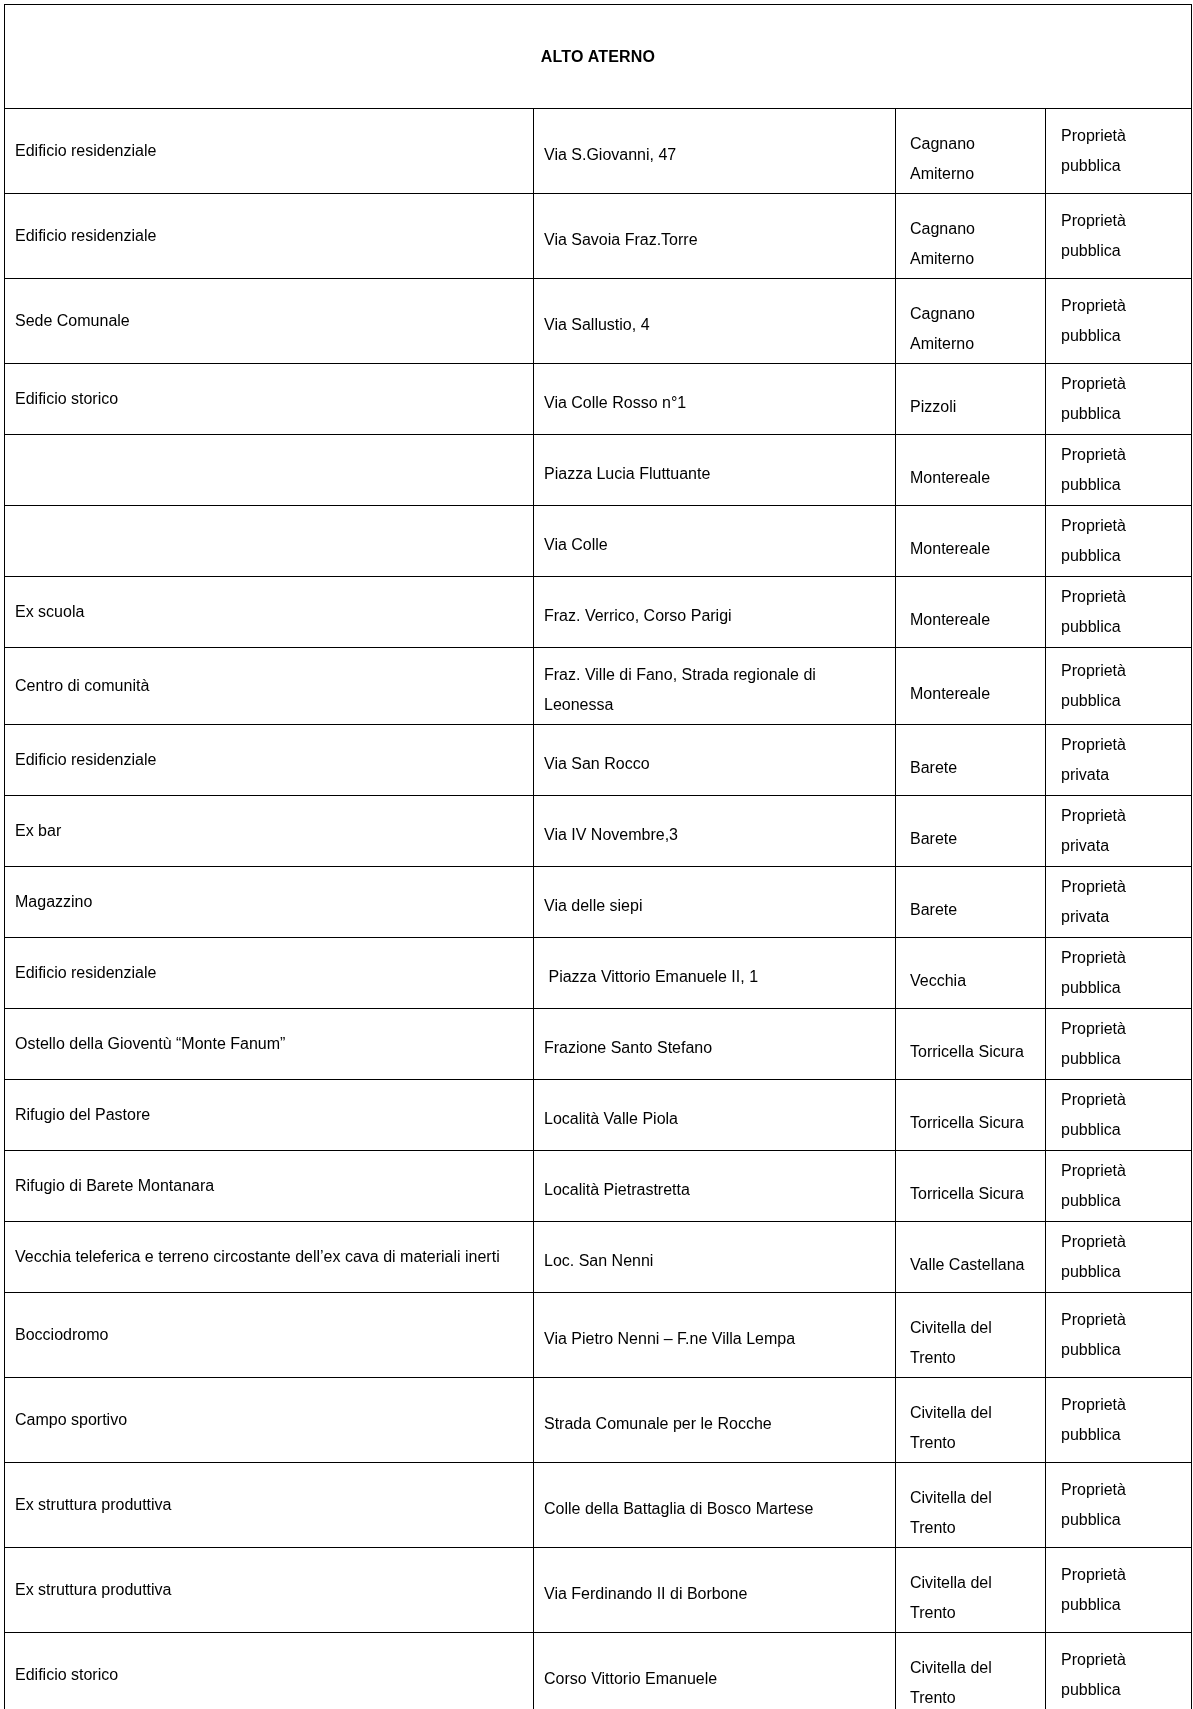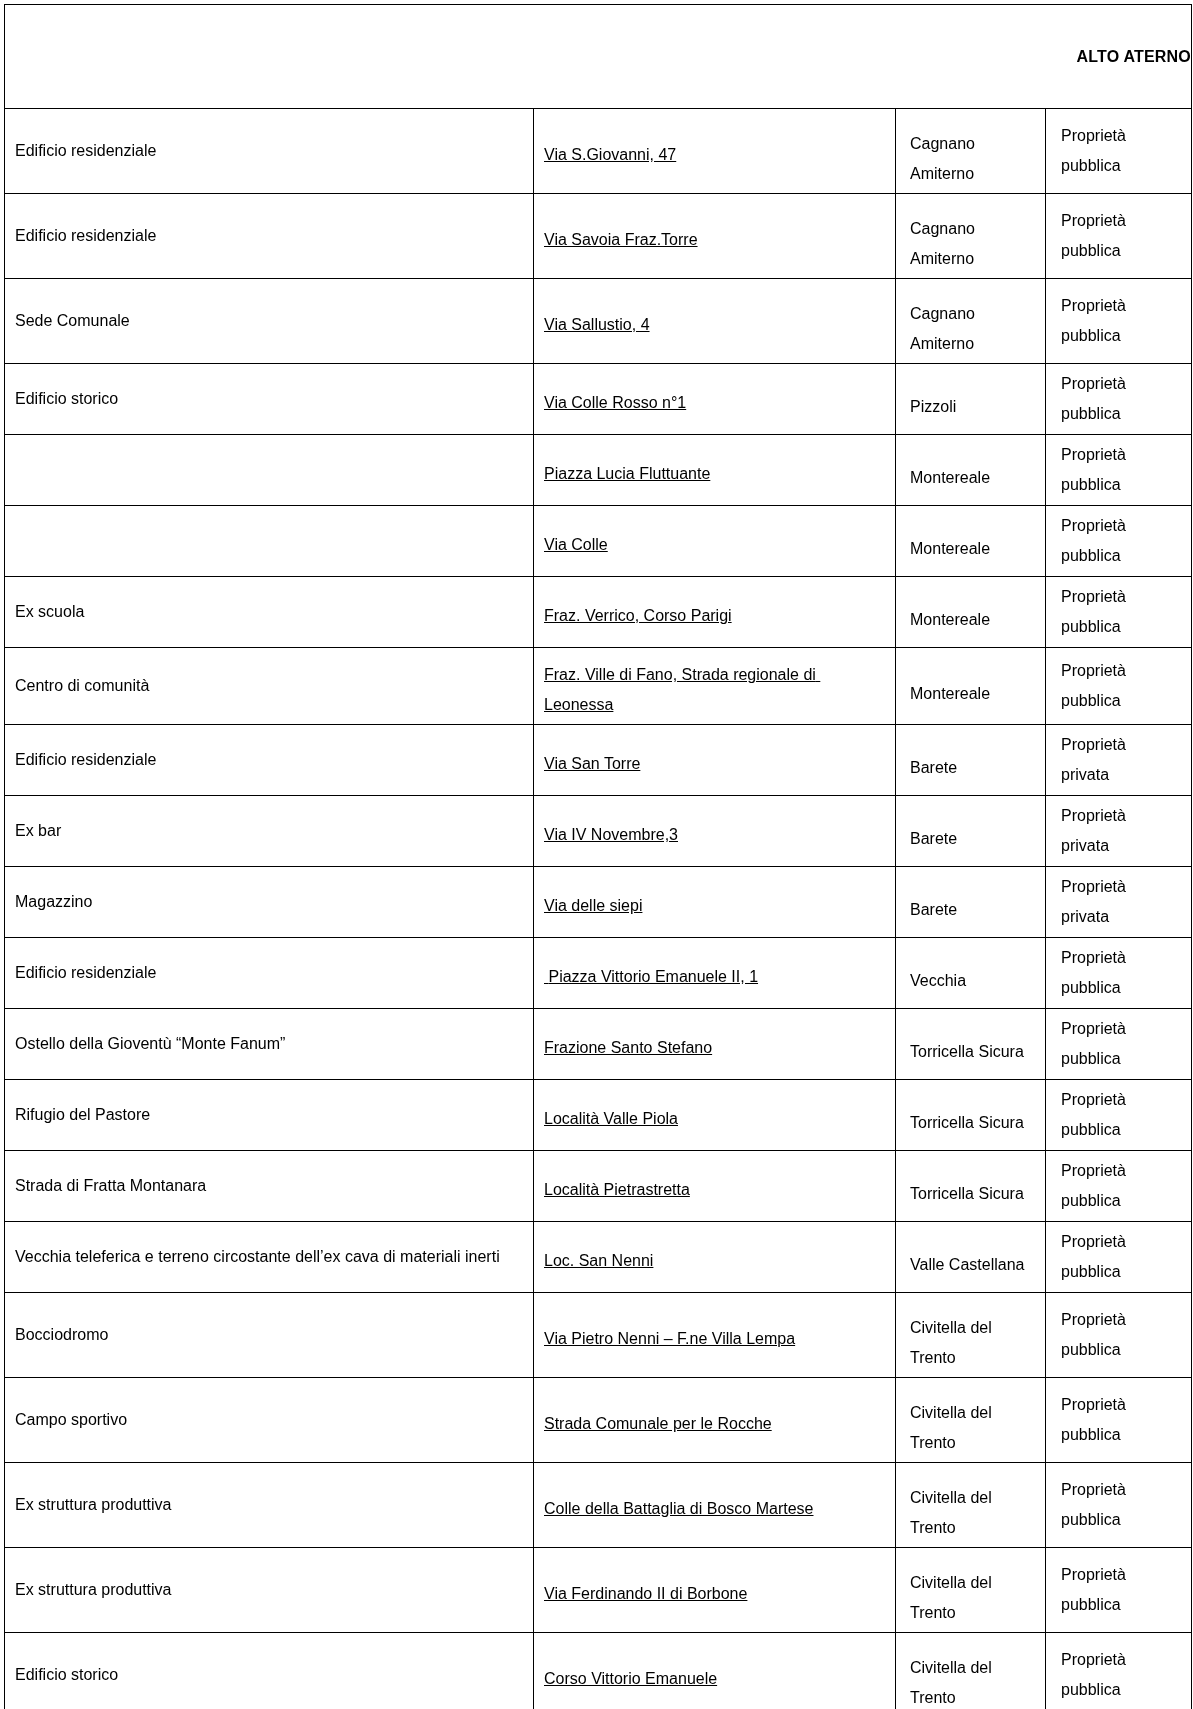--- a/index.html
+++ b/index.html
@@ -26,26 +26,26 @@
     vertical-align: middle;
     font-size: 16px;
     line-height: 30px;
     white-space: pre-wrap;
     overflow: hidden;
   }
   tr.data-row { height: 71px; }
   tr.data-row:last-child { height: 80px; }
   tr.section-row { height: 104px; }
   td.section-cell {
-    text-align: right;
+    text-align: center;
     font-weight: bold;
     letter-spacing: 0.2px;
   }
   td.c1 { padding: 4px 8px 4px 10px; }
-  td.c2 { padding: 12px 8px 4px 10px; text-decoration: underline; }
+  td.c2 { padding: 12px 8px 4px 10px; }
   td.c3 { padding: 20px 6px 4px 14px; }
   td.c4 { padding: 4px 24px 4px 15px; }
 </style>
 </head>
 <body>
 
 <div class="page">
   <table class="props">
     <colgroup>
       <col style="width:529px">
@@ -111,21 +111,21 @@
         </tr>
         <tr class="data-row">
           <td class="c1">Centro di comunità</td>
           <td class="c2">Fraz. Ville di Fano, Strada regionale di Leonessa</td>
           <td class="c3">Montereale</td>
           <td class="c4">Proprietà
 pubblica</td>
         </tr>
         <tr class="data-row">
           <td class="c1">Edificio residenziale</td>
-          <td class="c2">Via San Torre</td>
+          <td class="c2">Via San Rocco</td>
           <td class="c3">Barete</td>
           <td class="c4">Proprietà
 privata</td>
         </tr>
         <tr class="data-row">
           <td class="c1">Ex bar</td>
           <td class="c2">Via IV Novembre,3</td>
           <td class="c3">Barete</td>
           <td class="c4">Proprietà
 privata</td>
@@ -152,21 +152,21 @@
 pubblica</td>
         </tr>
         <tr class="data-row">
           <td class="c1">Rifugio del Pastore</td>
           <td class="c2">Località Valle Piola</td>
           <td class="c3">Torricella Sicura</td>
           <td class="c4">Proprietà
 pubblica</td>
         </tr>
         <tr class="data-row">
-          <td class="c1">Strada di Fratta Montanara</td>
+          <td class="c1">Rifugio di Barete Montanara</td>
           <td class="c2">Località Pietrastretta</td>
           <td class="c3">Torricella Sicura</td>
           <td class="c4">Proprietà
 pubblica</td>
         </tr>
         <tr class="data-row">
           <td class="c1">Vecchia teleferica e terreno circostante dell’ex cava di materiali inerti</td>
           <td class="c2">Loc. San Nenni</td>
           <td class="c3">Valle Castellana</td>
           <td class="c4">Proprietà

